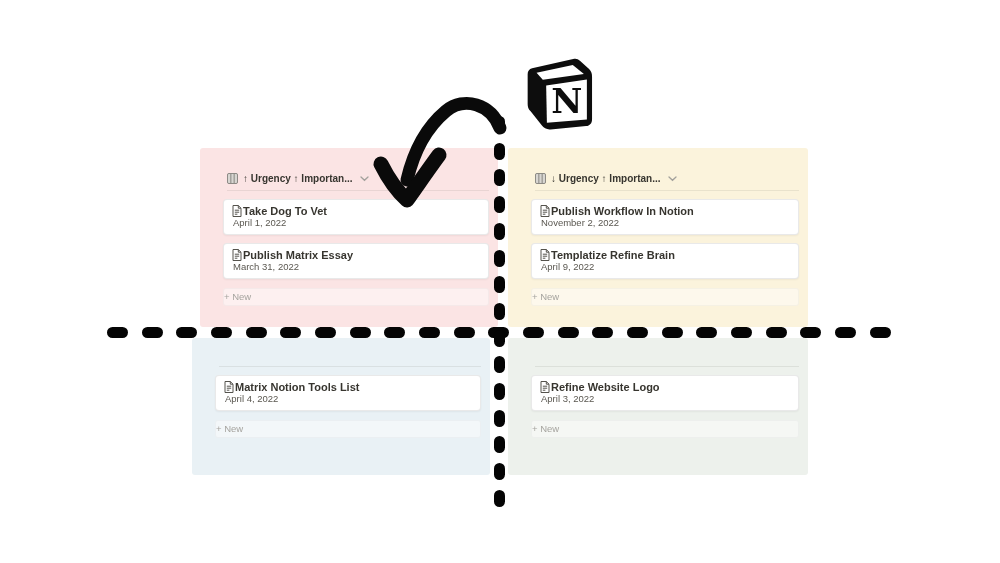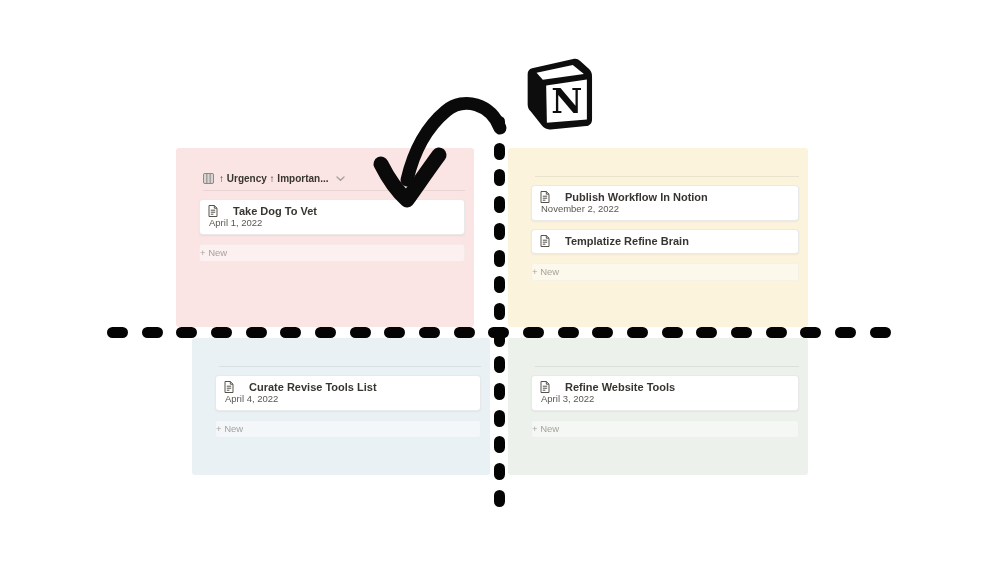--- a/index.html
+++ b/index.html
@@ -14,21 +14,21 @@
     color: #37352f;
   }
 
   
   .quadrant {
     position: absolute;
     border-radius: 3px;
     padding: 23px 9px 0 23px;
     z-index: 1;
   }
-  .q-tl { left: 176px; top: 148px; width: 298px; height: 179px; }
+  .q-tl { left: 200px; top: 148px; width: 298px; height: 179px; }
   .q-tr { left: 508px; top: 148px; width: 300px; height: 179px; }
   .q-bl { left: 192px; top: 338px; width: 298px; height: 137px; }
   .q-br { left: 508px; top: 338px; width: 300px; height: 137px; }
 
   .q-header {
     display: flex;
     align-items: center;
     gap: 5px;
     margin-left: 4px;
     height: 14px;
@@ -54,21 +54,21 @@
     border: 1px solid rgba(15,15,15,0.09);
     border-radius: 4px;
     box-shadow: 0 1px 2px rgba(15,15,15,0.05);
     margin-top: 8px;
     padding: 5px 8px 6px 8px;
     cursor: pointer;
   }
   .card-title-row {
     display: flex;
     align-items: center;
-    gap: 15px;
+    gap: 1px;
   }
   .page-icon { display: inline-flex; flex: none; }
   .card-title {
     font-size: 11px;
     font-weight: 600;
     color: #37352f;
     white-space: nowrap;
   }
   .card-date {
     font-size: 9.5px;
@@ -159,24 +159,54 @@
               <path d="M6.3 .5 V3.2 H9" fill="none" stroke="#55534d"></path>
               <line x1="2.8" y1="5.2" x2="7.2" y2="5.2" stroke="#55534d"></line>
               <line x1="2.8" y1="7.2" x2="7.2" y2="7.2" stroke="#55534d"></line>
               <line x1="2.8" y1="9.2" x2="5.4" y2="9.2" stroke="#55534d"></line>
             </svg>
         </span>
         <span class="card-title">Take Dog To Vet</span>
       </div>
       <div class="card-date">April 1, 2022</div>
     </div>
+    <div class="card">
+      <div class="card-title-row">
+        <span class="page-icon">
+          <svg width="10" height="12" viewBox="0 0 10 12">
+              <path d="M1 .5 h5.3 L9 3.2 v8.3 H1 Z" fill="#fff" stroke="#55534d"></path>
+              <path d="M6.3 .5 V3.2 H9" fill="none" stroke="#55534d"></path>
+              <line x1="2.8" y1="5.2" x2="7.2" y2="5.2" stroke="#55534d"></line>
+              <line x1="2.8" y1="7.2" x2="7.2" y2="7.2" stroke="#55534d"></line>
+              <line x1="2.8" y1="9.2" x2="5.4" y2="9.2" stroke="#55534d"></line>
+            </svg>
+        </span>
+        <span class="card-title">Publish Matrix Essay</span>
+      </div>
+      <div class="card-date">March 31, 2022</div>
+    </div>
     <button class="new-btn">+ New</button>
   </section>
 
   <section class="quadrant q-tr" style="background-color: rgb(251, 243, 220);">
+    <div class="q-header">
+      <span class="board-icon">
+        <svg width="11" height="11" viewBox="0 0 12 12">
+            <rect x="0.5" y="0.5" width="11" height="11" rx="1.6" fill="#d8d6d2" stroke="#807e79"></rect>
+            <line x1="4.2" y1="1" x2="4.2" y2="11" stroke="#807e79"></line>
+            <line x1="7.8" y1="1" x2="7.8" y2="11" stroke="#807e79"></line>
+          </svg>
+      </span>
+      <span class="q-title">↓ Urgency ↑ Importan...</span>
+      <span class="chevron">
+        <svg width="9" height="6" viewBox="0 0 9 6">
+            <polyline points="1,1 4.5,4.3 8,1" fill="none" stroke="#a3a19c" stroke-width="1.3" stroke-linecap="round"></polyline>
+          </svg>
+      </span>
+    </div>
     <div class="q-divider"></div>
     <div class="card">
       <div class="card-title-row">
         <span class="page-icon">
           <svg width="10" height="12" viewBox="0 0 10 12">
               <path d="M1 .5 h5.3 L9 3.2 v8.3 H1 Z" fill="#fff" stroke="#55534d"></path>
               <path d="M6.3 .5 V3.2 H9" fill="none" stroke="#55534d"></path>
               <line x1="2.8" y1="5.2" x2="7.2" y2="5.2" stroke="#55534d"></line>
               <line x1="2.8" y1="7.2" x2="7.2" y2="7.2" stroke="#55534d"></line>
               <line x1="2.8" y1="9.2" x2="5.4" y2="9.2" stroke="#55534d"></line>
@@ -192,58 +222,59 @@
           <svg width="10" height="12" viewBox="0 0 10 12">
               <path d="M1 .5 h5.3 L9 3.2 v8.3 H1 Z" fill="#fff" stroke="#55534d"></path>
               <path d="M6.3 .5 V3.2 H9" fill="none" stroke="#55534d"></path>
               <line x1="2.8" y1="5.2" x2="7.2" y2="5.2" stroke="#55534d"></line>
               <line x1="2.8" y1="7.2" x2="7.2" y2="7.2" stroke="#55534d"></line>
               <line x1="2.8" y1="9.2" x2="5.4" y2="9.2" stroke="#55534d"></line>
             </svg>
         </span>
         <span class="card-title">Templatize Refine Brain</span>
       </div>
+      <div class="card-date">April 9, 2022</div>
     </div>
     <button class="new-btn">+ New</button>
   </section>
 
   <section class="quadrant q-bl" style="background-color: rgb(233, 241, 245);">
     <div class="q-divider"></div>
     <div class="card">
       <div class="card-title-row">
         <span class="page-icon">
           <svg width="10" height="12" viewBox="0 0 10 12">
               <path d="M1 .5 h5.3 L9 3.2 v8.3 H1 Z" fill="#fff" stroke="#55534d"></path>
               <path d="M6.3 .5 V3.2 H9" fill="none" stroke="#55534d"></path>
               <line x1="2.8" y1="5.2" x2="7.2" y2="5.2" stroke="#55534d"></line>
               <line x1="2.8" y1="7.2" x2="7.2" y2="7.2" stroke="#55534d"></line>
               <line x1="2.8" y1="9.2" x2="5.4" y2="9.2" stroke="#55534d"></line>
             </svg>
         </span>
-        <span class="card-title">Curate Revise Tools List</span>
+        <span class="card-title">Matrix Notion Tools List</span>
       </div>
       <div class="card-date">April 4, 2022</div>
     </div>
     <button class="new-btn">+ New</button>
   </section>
 
   <section class="quadrant q-br" style="background-color: rgb(237, 241, 236);">
     <div class="q-divider"></div>
     <div class="card">
       <div class="card-title-row">
         <span class="page-icon">
           <svg width="10" height="12" viewBox="0 0 10 12">
               <path d="M1 .5 h5.3 L9 3.2 v8.3 H1 Z" fill="#fff" stroke="#55534d"></path>
               <path d="M6.3 .5 V3.2 H9" fill="none" stroke="#55534d"></path>
               <line x1="2.8" y1="5.2" x2="7.2" y2="5.2" stroke="#55534d"></line>
               <line x1="2.8" y1="7.2" x2="7.2" y2="7.2" stroke="#55534d"></line>
               <line x1="2.8" y1="9.2" x2="5.4" y2="9.2" stroke="#55534d"></line>
             </svg>
         </span>
-        <span class="card-title">Refine Website Tools</span>
+        <span class="card-title">Refine Website Logo</span>
       </div>
       <div class="card-date">April 3, 2022</div>
     </div>
     <button class="new-btn">+ New</button>
   </section>
 
   <div class="axis-h">
       <div class="dash" style="background: rgb(4, 4, 4);"></div>
       <div class="dash" style="background: rgb(4, 4, 4);"></div>
       <div class="dash" style="background: rgb(4, 4, 4);"></div>

